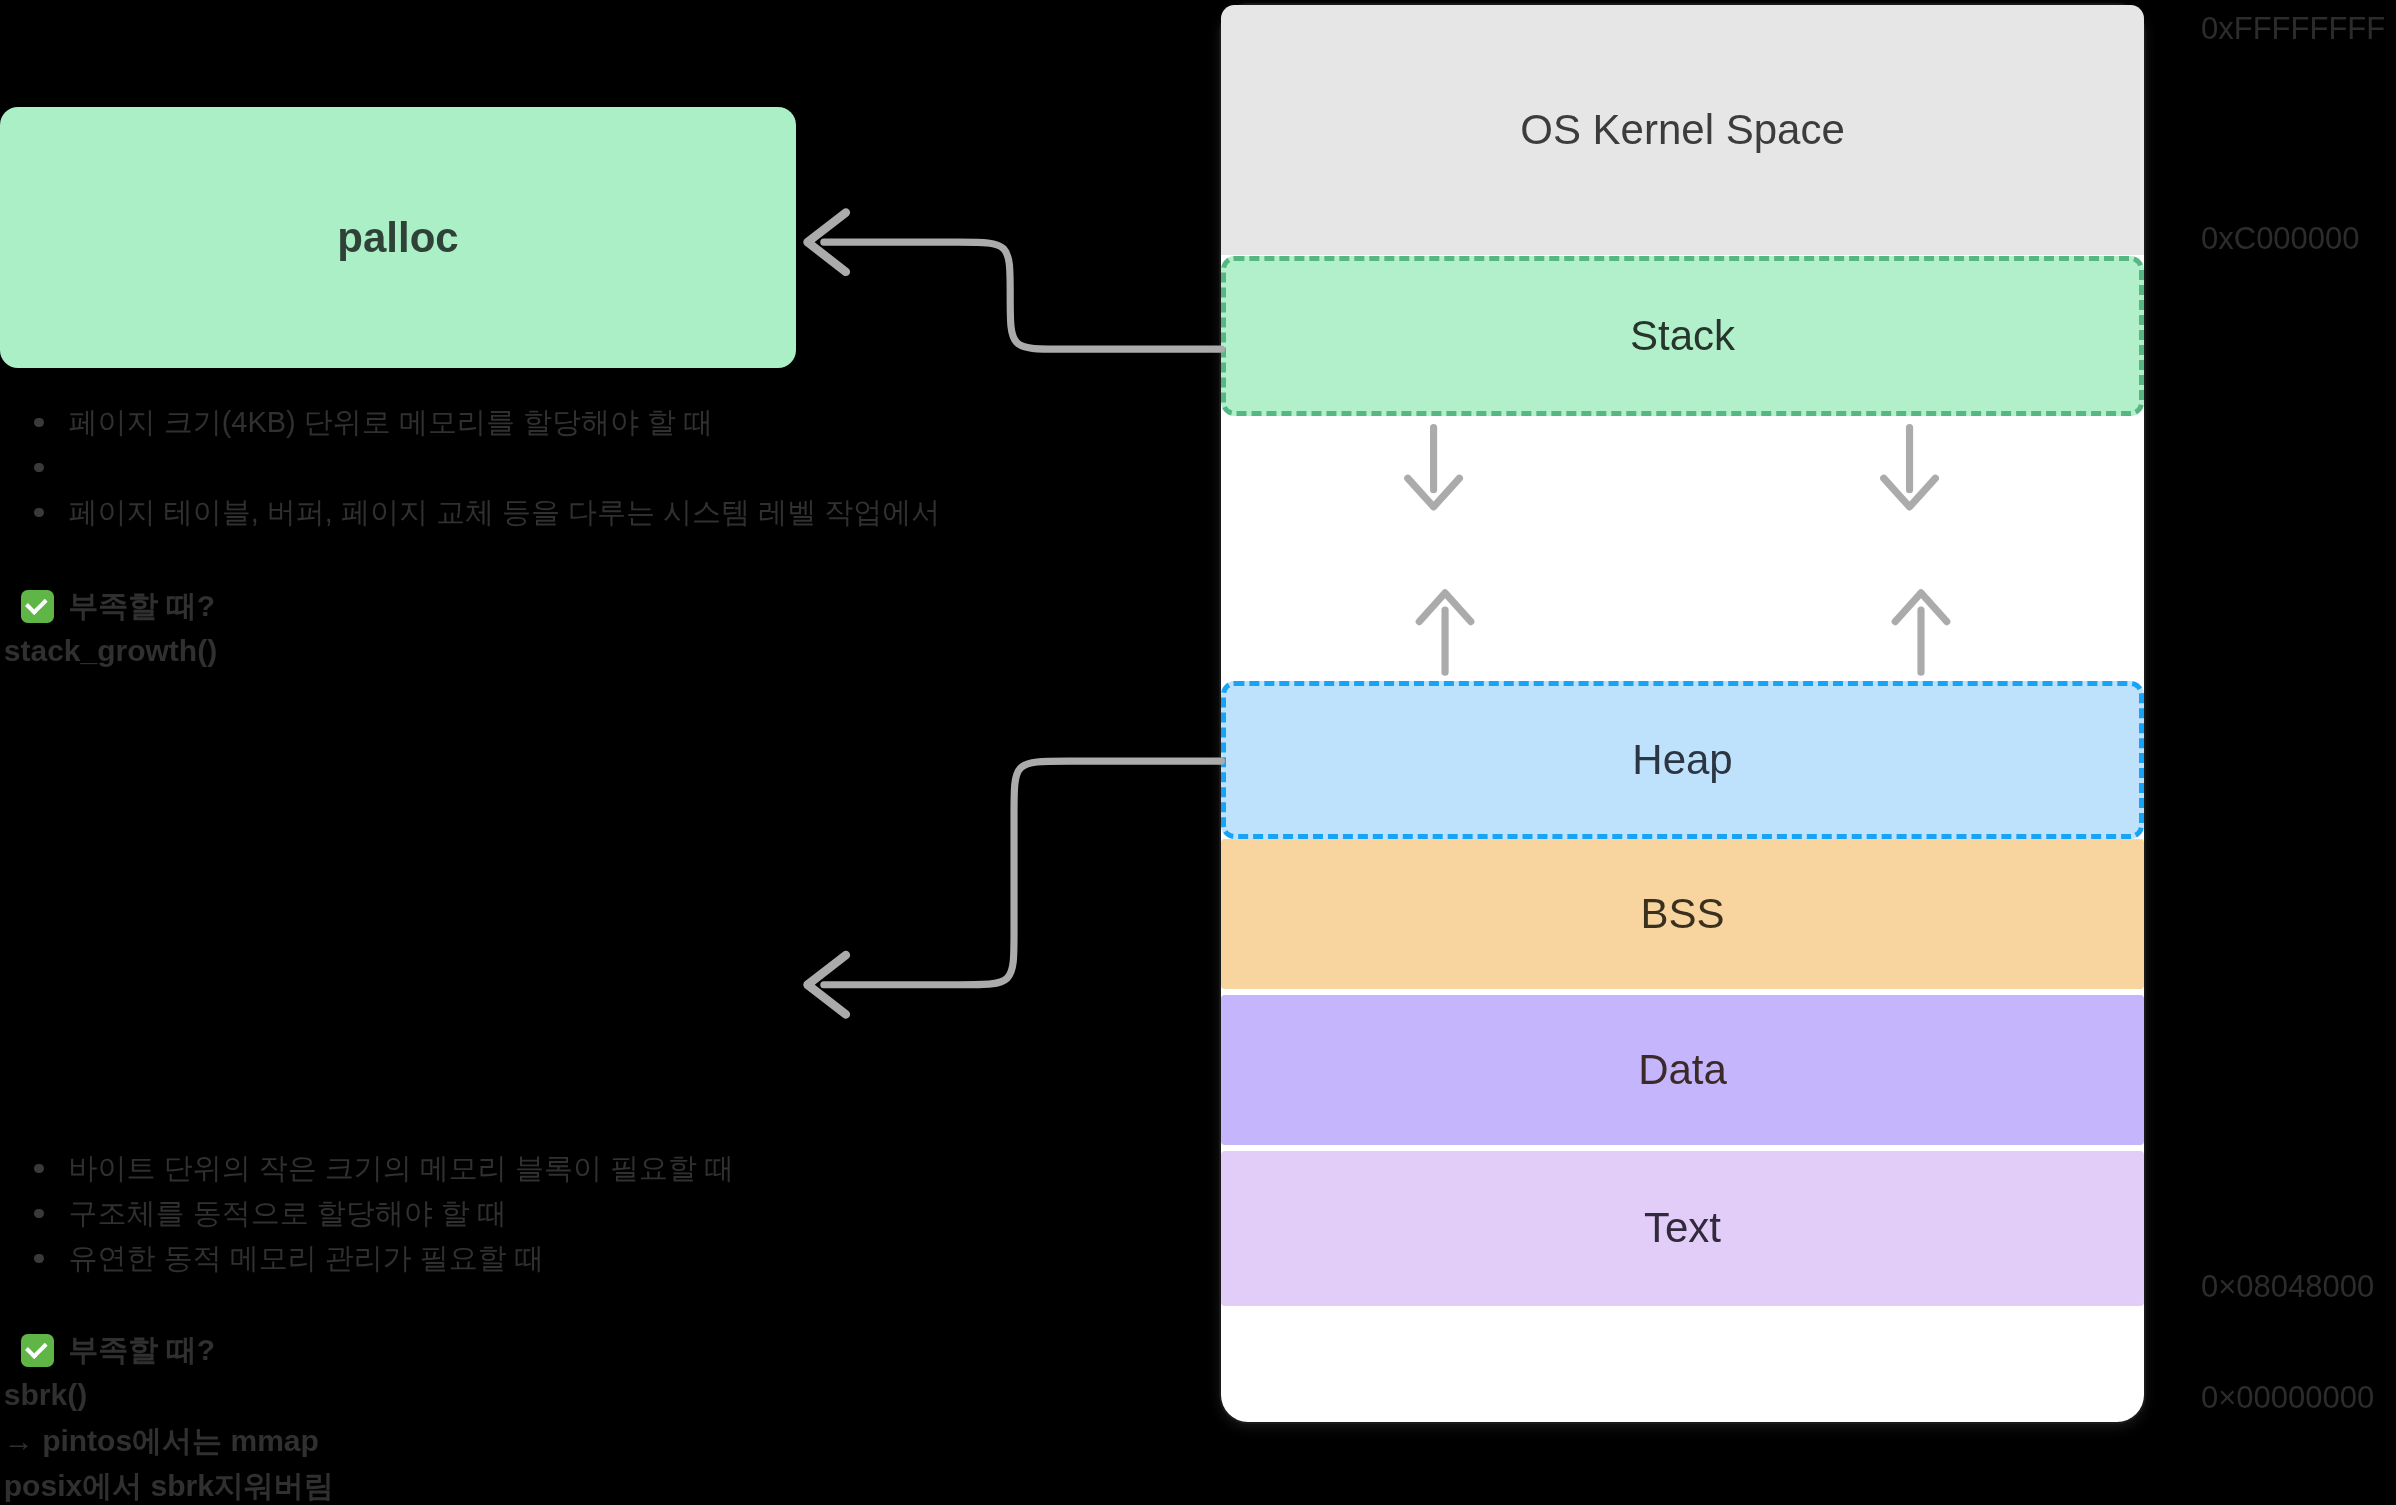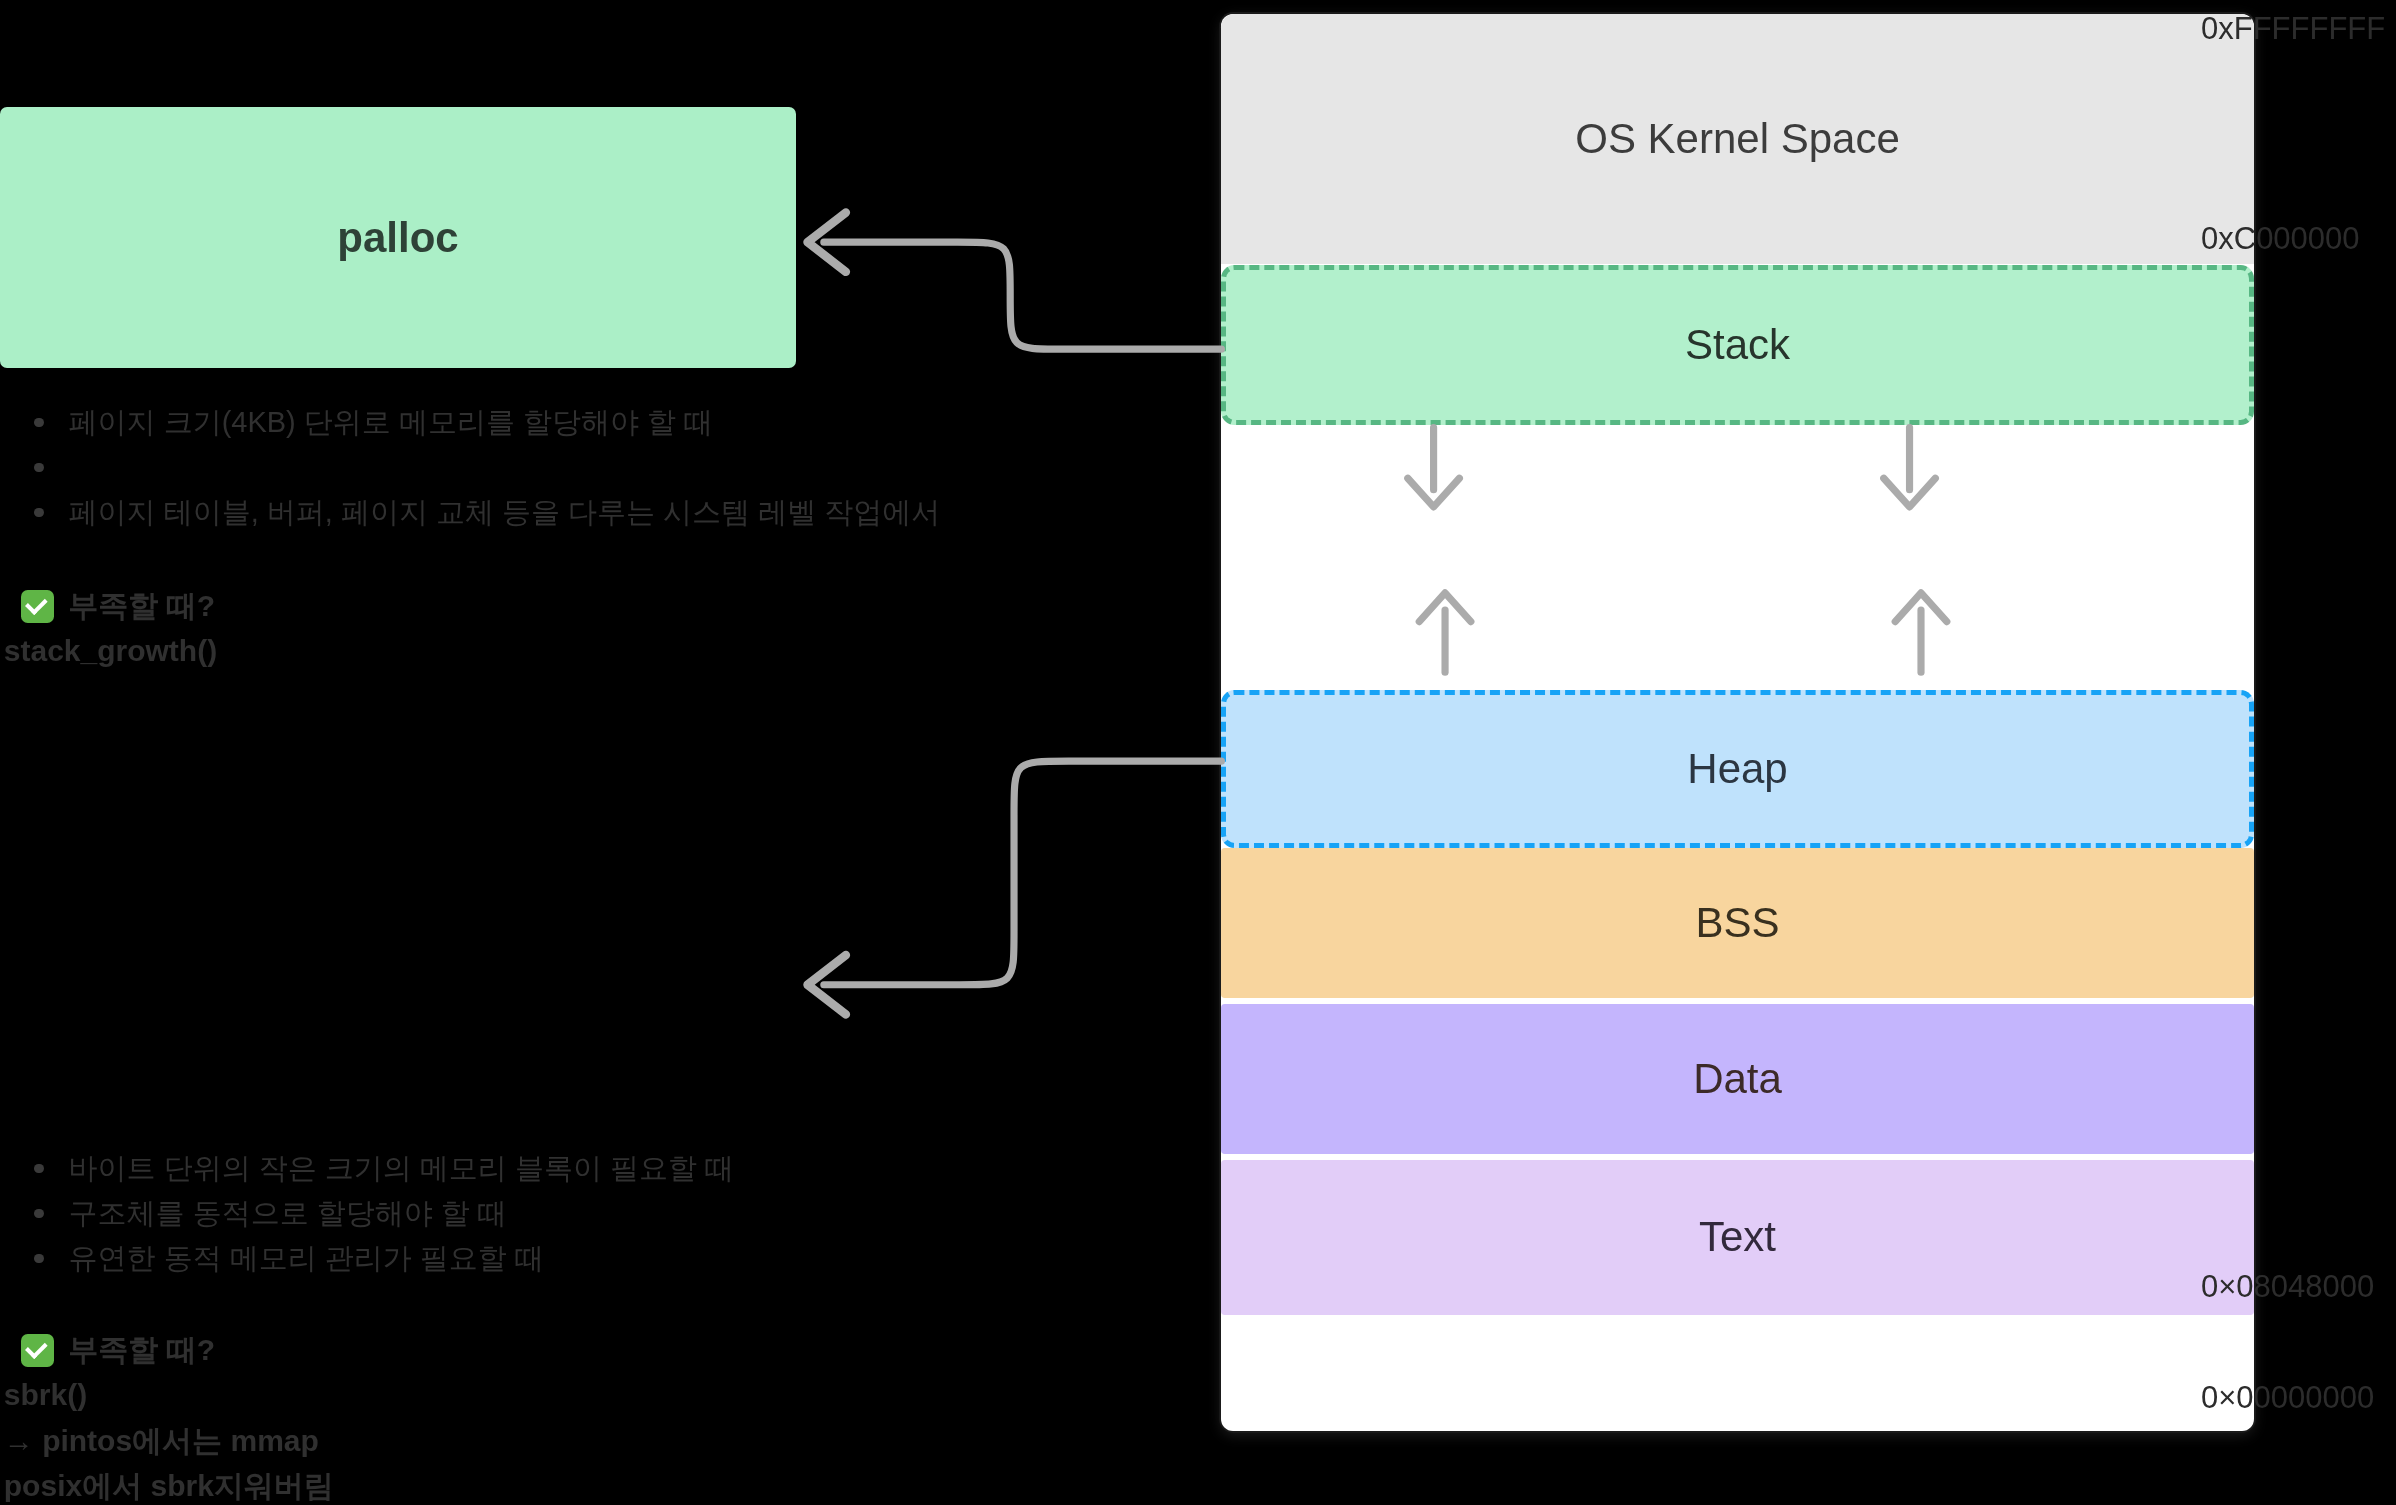--- a/index.html
+++ b/index.html
@@ -2,21 +2,21 @@
 <html><head>
 <meta charset="utf-8">
 <style>
   html,body { margin:0; padding:0; background:#000; }
   .stage {
     position:relative; width:2396px; height:1506px; background:#000;
     font-family:"Liberation Sans","DejaVu Sans",sans-serif; overflow:hidden;
   }
   
   .side-box {
-    position:absolute; left:0; width:796px; border-radius:7px;
+    position:absolute; left:0; width:796px; border-radius:18px;
     display:flex; align-items:center; justify-content:center;
     font-weight:bold; font-size:42px;
   }
   .side-box.palloc { top:107px; height:261px; background:#abefc7; color:#2e4237; }
   .side-box.malloc { top:854px; height:260px; background:#b9ddfb; color:#2c3a46; }
 
   .bullets { position:absolute; left:34px; margin:0; padding:0; list-style:none;
              color:#303030; font-size:29px; }
   .bullets li { height:45px; display:flex; align-items:center; }
   .bullets .dot { width:9.6px; height:9.6px; border-radius:50%; background:#3a3a3a;
@@ -34,23 +34,23 @@
                 border-left:4.8px solid #fff; border-bottom:4.8px solid #fff;
                 transform:rotate(-45deg) translate(1px,-2.9px); }
   .code-line { position:absolute; left:3.8px; font-size:30px; font-weight:600;
                color:#303030; height:38px; line-height:38px; }
   .code-line.c1 { top:632px; }
   .code-line.c2a { top:1376px; }
   .code-line.c2b { top:1422px; }
   .code-line.c2c { top:1467px; }
 
   
-  .panel { position:absolute; left:1221px; top:4.8px; width:1033px; height:1417px;
-           background:#fff; border-radius:12px;
-           box-shadow:0 0 0 1.9px #1a1a1a, 0 3.8px 13.4px rgba(120,120,120,0.25);margin-top:9px; }
+  .panel { position:absolute; left:1221px; top:4.8px; width:923px; height:1417px;
+           background:#fff; border-radius:27px;
+           box-shadow:0 0 0 1.9px #1a1a1a, 0 3.8px 13.4px rgba(120,120,120,0.25); }
   .sec { position:absolute; left:0; right:0; display:flex; align-items:center;
          justify-content:center; font-size:42px; color:#333; box-sizing:border-box; }
   .sec.os    { top:0;      height:250px; background:#e6e6e6; border-radius:13.4px 13.4px 0 0; color:#3c3c3c; }
   .sec.stack { top:251px;  height:160px; background:#b2f0cc;
                border:5.7px dashed #57b783; border-radius:13.4px; color:#27352c; }
   .sec.heap  { top:676px;  height:158px; background:#bfe2fc;
                border:5.7px dashed #17a3f6; border-radius:13.4px; color:#2b3642; }
   .sec.bss   { top:834px;  height:150px; background:#f8d59e; border-radius:3.8px; color:#39301f; }
   .sec.data  { top:990px; height:150px; background:#c4b5fd; border-radius:3.8px; color:#3c2a28; }
   .sec.text  { top:1146px; height:155px; background:#e2cdf8; border-radius:3.8px; color:#32293c; }

